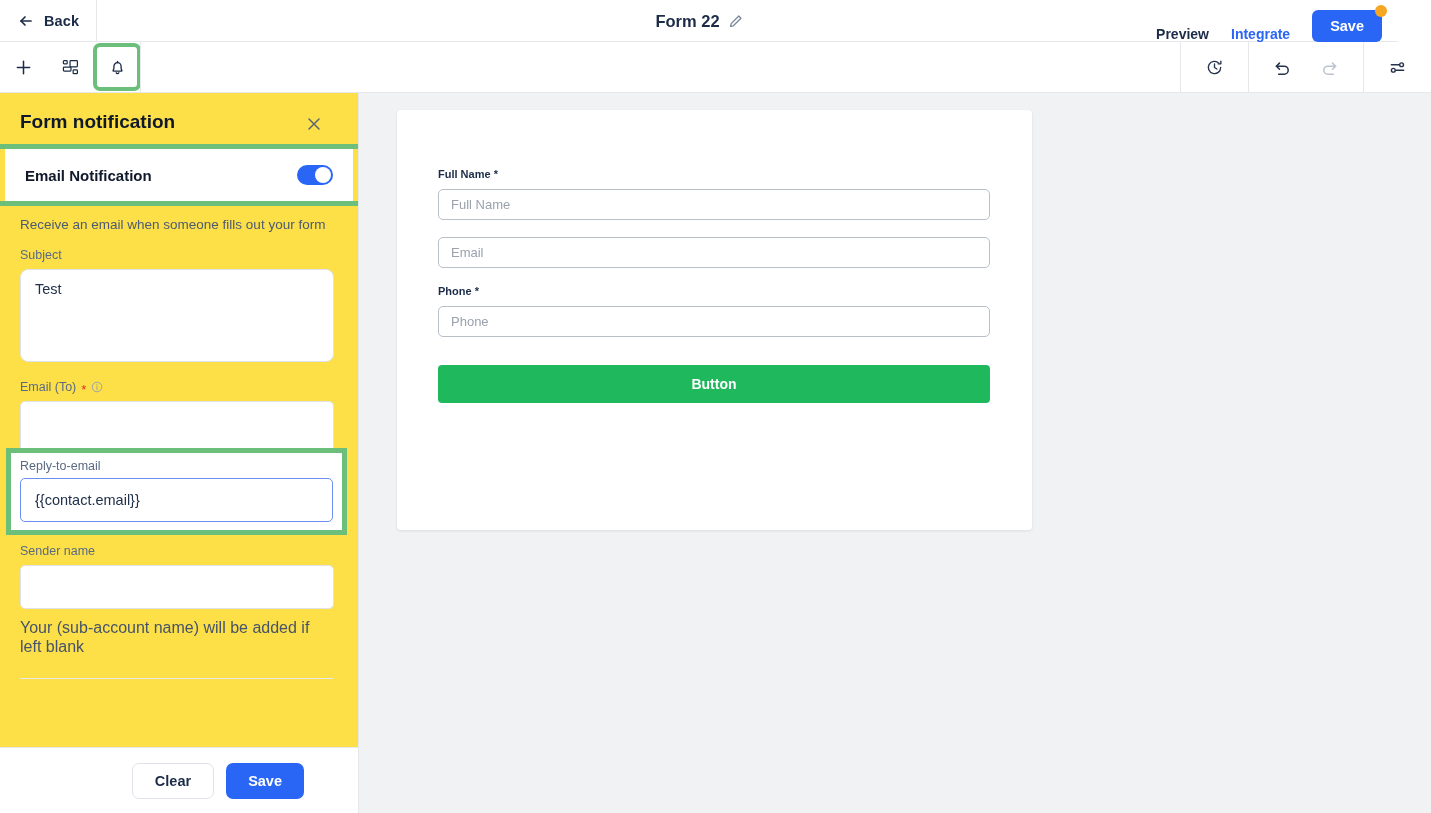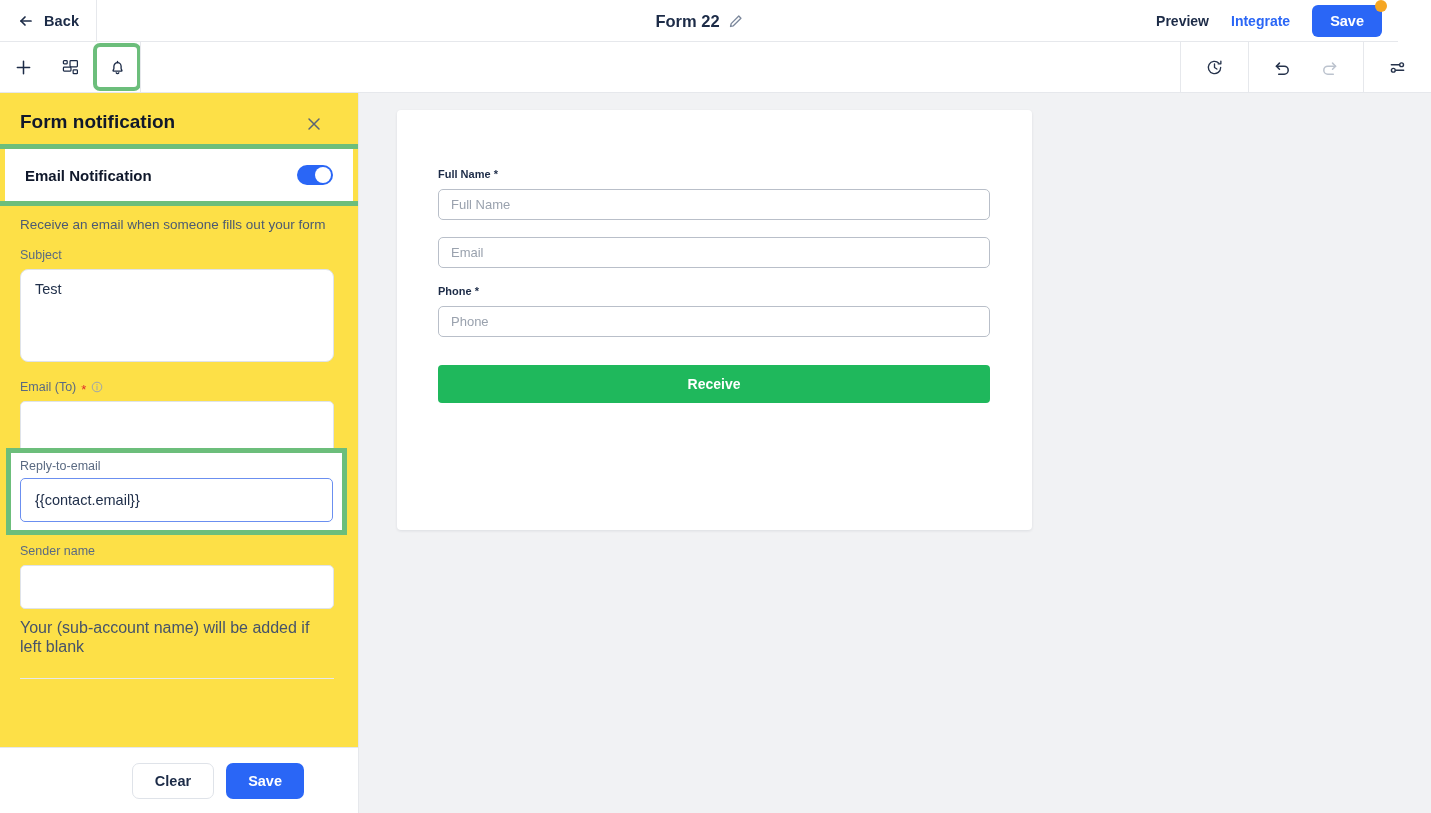--- a/index.html
+++ b/index.html
@@ -27,21 +27,21 @@
   .back-arrow { display:block; width:16px; height:16px; }
   .back-label { font-size: 14.5px; font-weight: 700; color: #1c2b47; letter-spacing:.1px;}
   .topbar-title {
     position: absolute; left: 0; right: 0; top: 0; height: 42px;
     display: flex; align-items: center; justify-content: center; gap: 8px;
     pointer-events: none;
   }
   .form-title { font-size: 16.5px; font-weight: 700; color: #1c2b47; }
   .pencil-icon { display:block; width:15px; height:15px; pointer-events:auto; cursor:pointer;}
   .topbar-right {
-    margin-left: auto; display: flex; align-items: center; gap: 22px;
+    margin-left: auto; display: flex; align-items: flex-end; gap: 22px;
     padding-right: 16px; height: 42px;
   }
   .preview-link { font-size: 14px; font-weight: 600; color: #1c2b47; cursor: pointer; }
   .integrate-link { font-size: 14px; font-weight: 700; color: #2a66f6; cursor: pointer; }
   .save-top-wrap { position: relative; }
   .save-top {
     background: #2a66f6; color: #fff; border: none; border-radius: 6px;
     font-family: inherit; font-size: 14.5px; font-weight: 700;
     padding: 8px 18px; cursor: pointer;
   }
@@ -405,15 +405,15 @@
     <div class="f-gap"></div>
 
     <div>
       <div class="f-label">
         <span>Phone</span>
         <span class="ast"> *</span>
       </div>
       <input class="f-input" type="text" placeholder="Phone" style="">
     </div>
 
-    <button class="f-button">Receive</button>
+    <button class="f-button">Button</button>
   </div>
 </div>
 
 </body></html>

